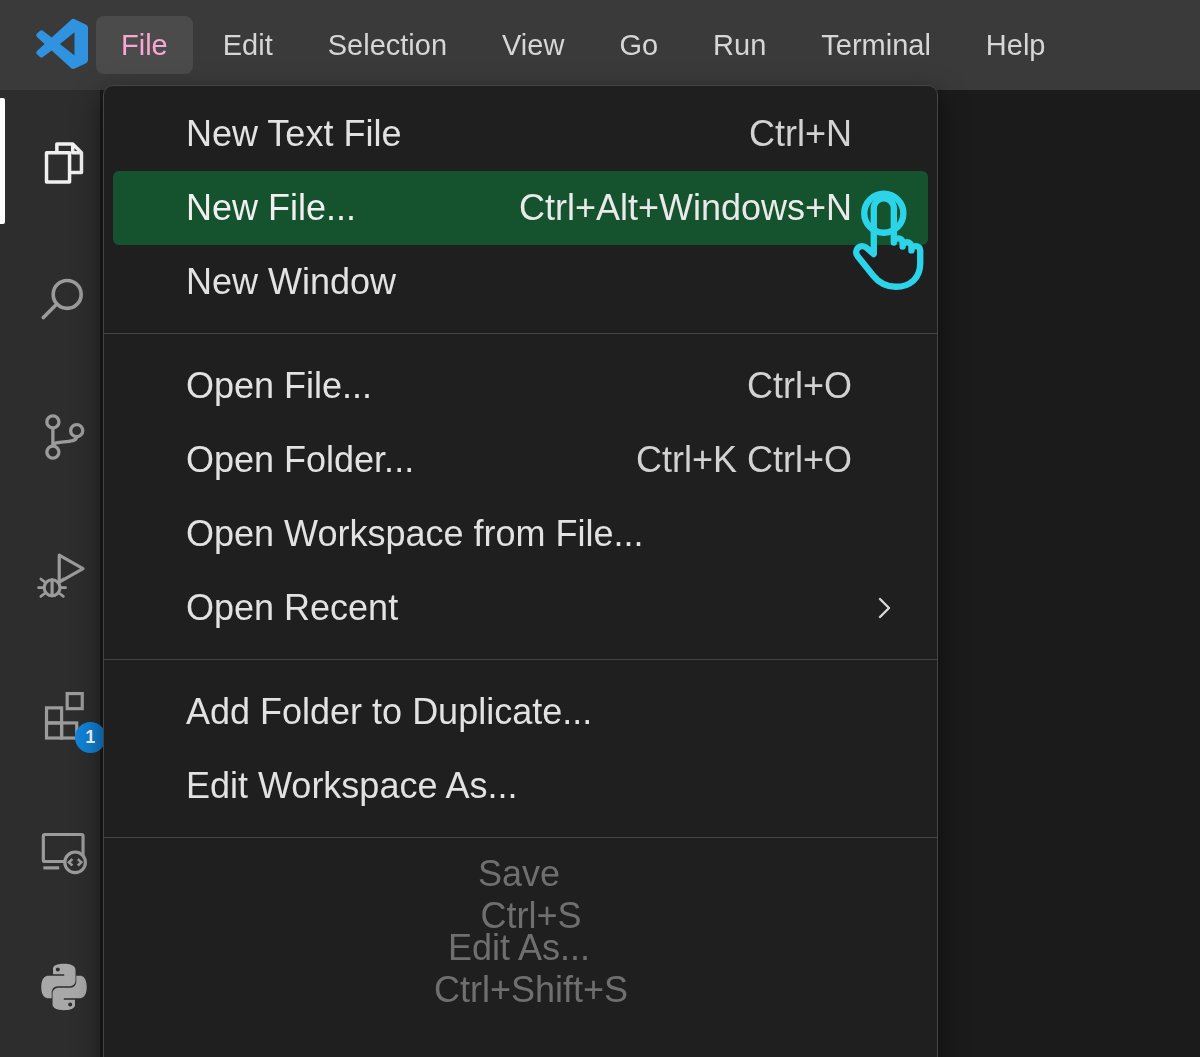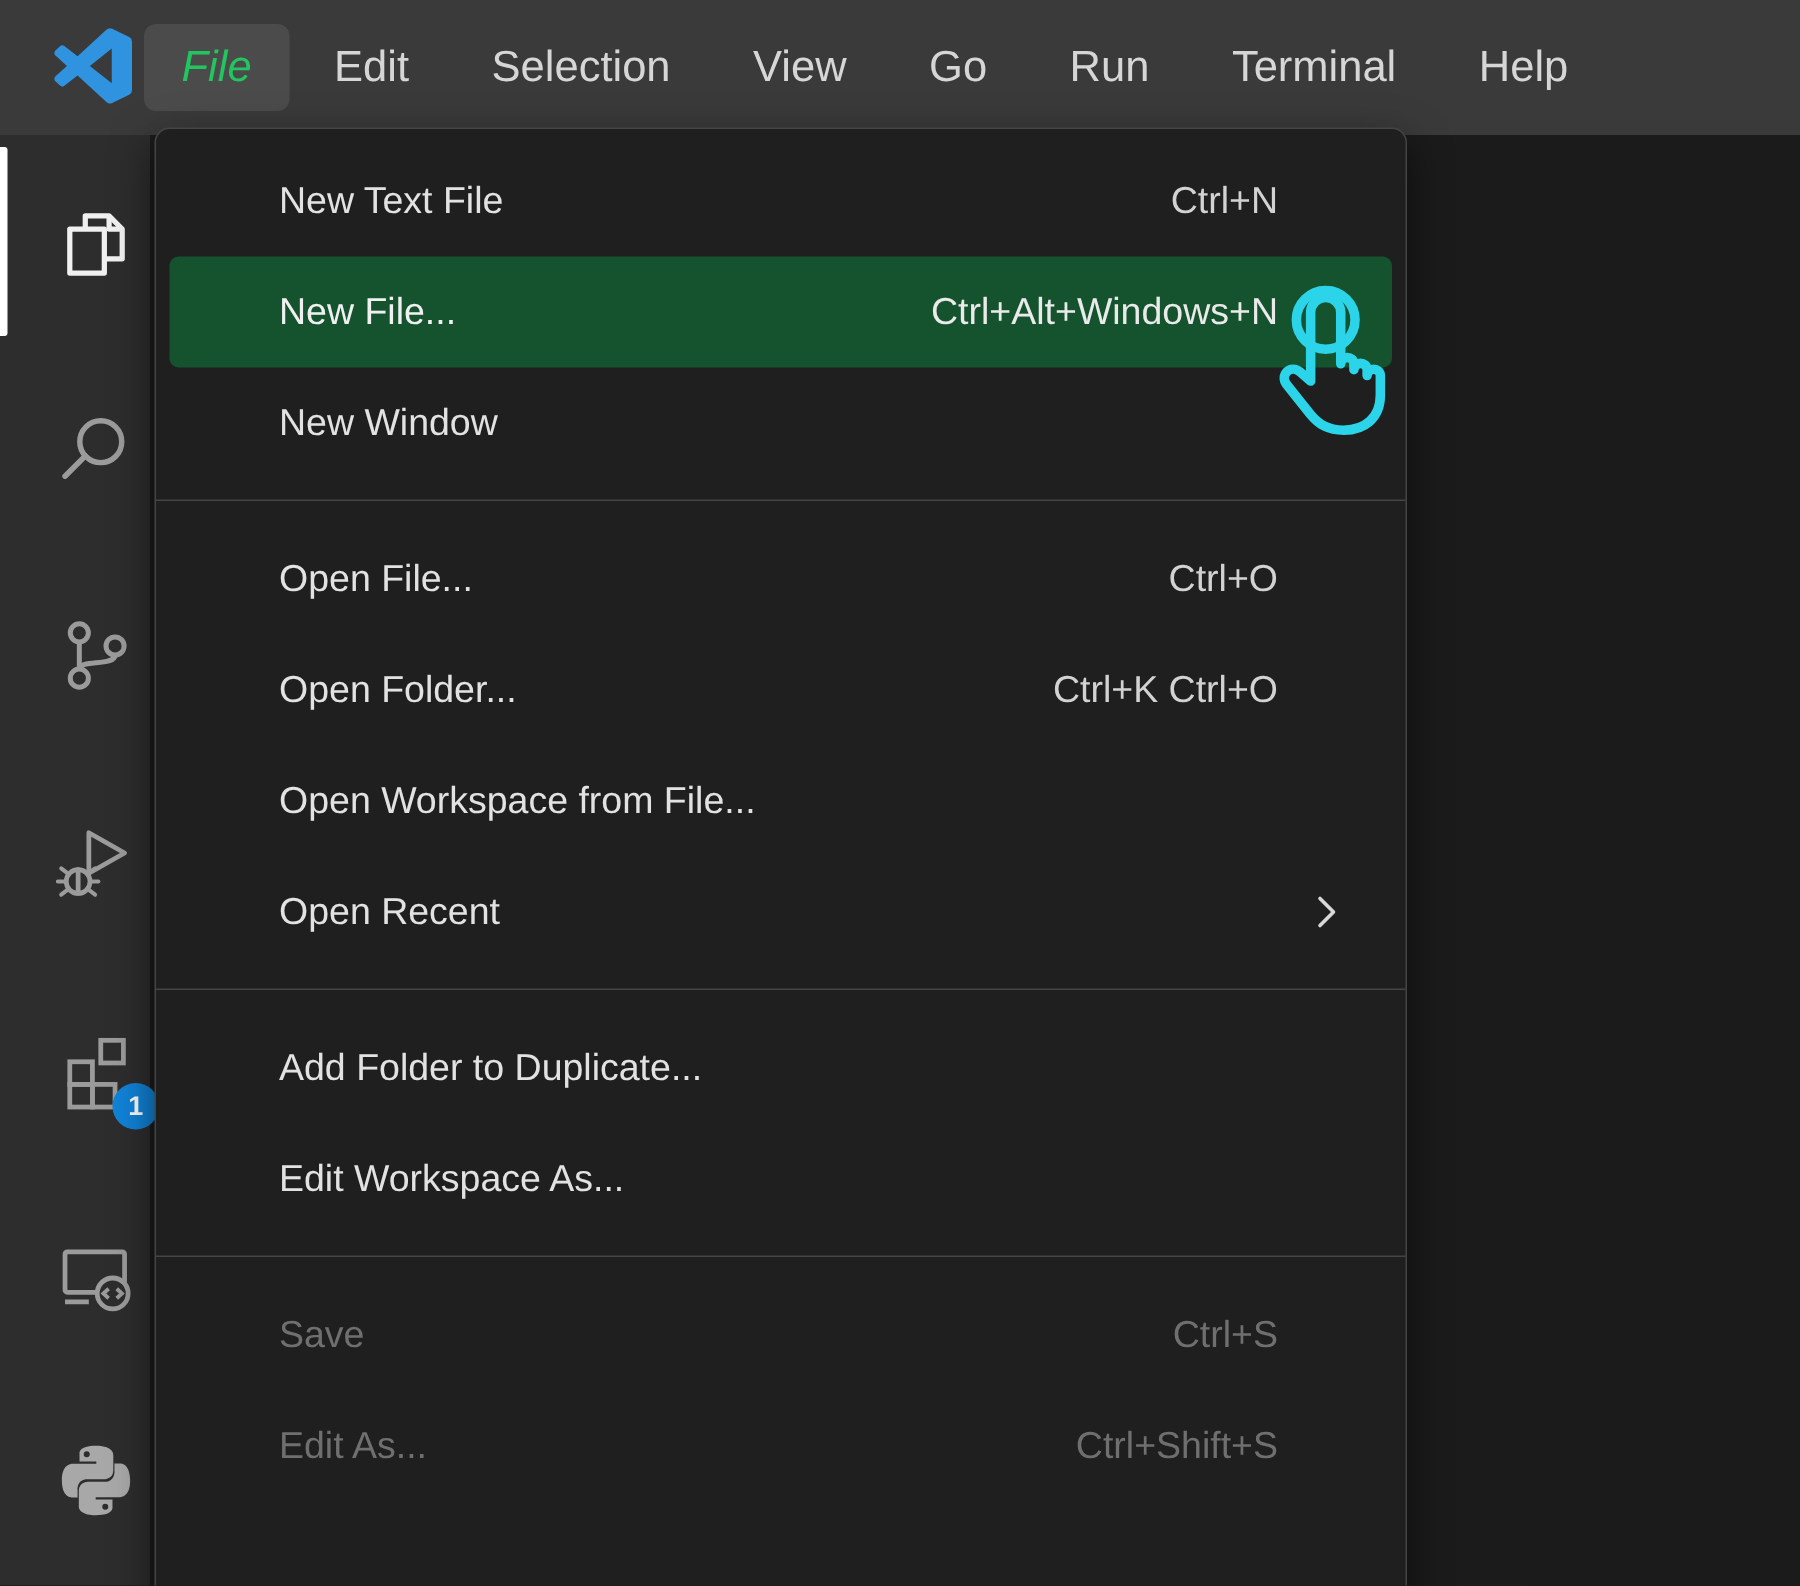--- a/index.html
+++ b/index.html
@@ -16,21 +16,21 @@
     position:absolute;left:0;top:0;width:100%;height:90px;
     background:#3a3a3a;display:flex;align-items:center;z-index:2;
   }
   .logo{width:54px;height:54px;margin-left:34px;flex:0 0 auto;display:block;}
   .logo svg{width:100%;height:100%;display:block;}
   .menubar{display:flex;align-items:center;margin-left:8px;height:100%;}
   .mb-item{
     height:58px;display:flex;align-items:center;padding:0 25px;margin-right:5px;
     font-size:29px;color:#d6d6d6;border-radius:8px;cursor:default;white-space:nowrap;
   }
-  .mb-item.active{background:#4b4b4b;color:#22c55e;font-style:italic;}
+  .mb-item.active{background:#4b4b4b;color:#f9a8d4;}
 
   
   .activitybar{
     position:absolute;left:0;top:90px;bottom:0;width:100px;background:#2d2d2d;z-index:1;
   }
   .active-indicator{
     position:absolute;left:0;top:8px;width:5px;height:126px;background:#ffffff;
     border-radius:0 2px 2px 0;
   }
   .ab-item{
@@ -46,29 +46,29 @@
 
   
   .menu{
     position:absolute;left:103px;top:85px;width:835px;height:1000px;box-sizing:border-box;
     background:#1f1f1f;border:1px solid #454545;border-radius:10px;
     box-shadow:0 10px 28px rgba(0,0,0,.55);
     padding-top:11px;z-index:3;
   }
   .menu-row{
     height:74px;display:flex;align-items:center;position:relative;
-    padding:0 85px 0 82px;font-size:25px;color:#e2e2e2;cursor:default;white-space:nowrap;
+    padding:0 85px 0 82px;font-size:36px;color:#e2e2e2;cursor:default;white-space:nowrap;
   }
   .menu-row .label{flex:1;}
   .menu-row .shortcut{color:#d2d2d2;margin-left:24px;}
   .menu-row.highlighted{
     background:#14532d;margin:0 9px;padding:0 76px 0 73px;border-radius:6px;color:#f0f0f0;
   }
   .menu-row.highlighted .shortcut{color:#eaeaea;}
-  .menu-row.disabled{color:#6f6f6f;}
+  .menu-row.disabled{color:#6f6f6f;flex-direction:column;}
   .menu-row.disabled .shortcut{color:#6f6f6f;}
   .separator{height:30px;position:relative;}
   .separator::after{
     content:"";position:absolute;left:0;right:0;top:14px;height:1px;background:#454545;
   }
   .chevron{position:absolute;right:44px;top:50%;transform:translateY(-50%);display:flex;}
 
   
   .cursor{position:absolute;left:850px;top:190px;width:94px;height:110px;z-index:5;}
   .cursor svg{width:100%;height:100%;display:block;}

